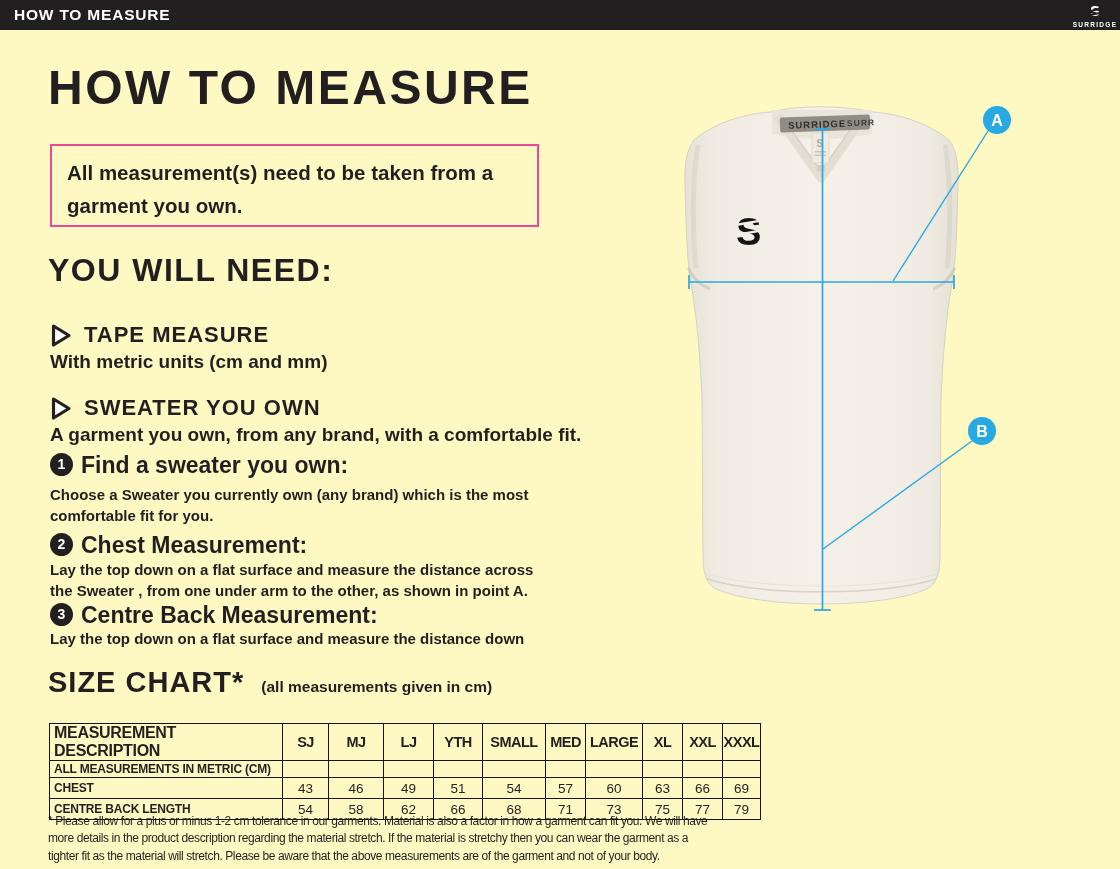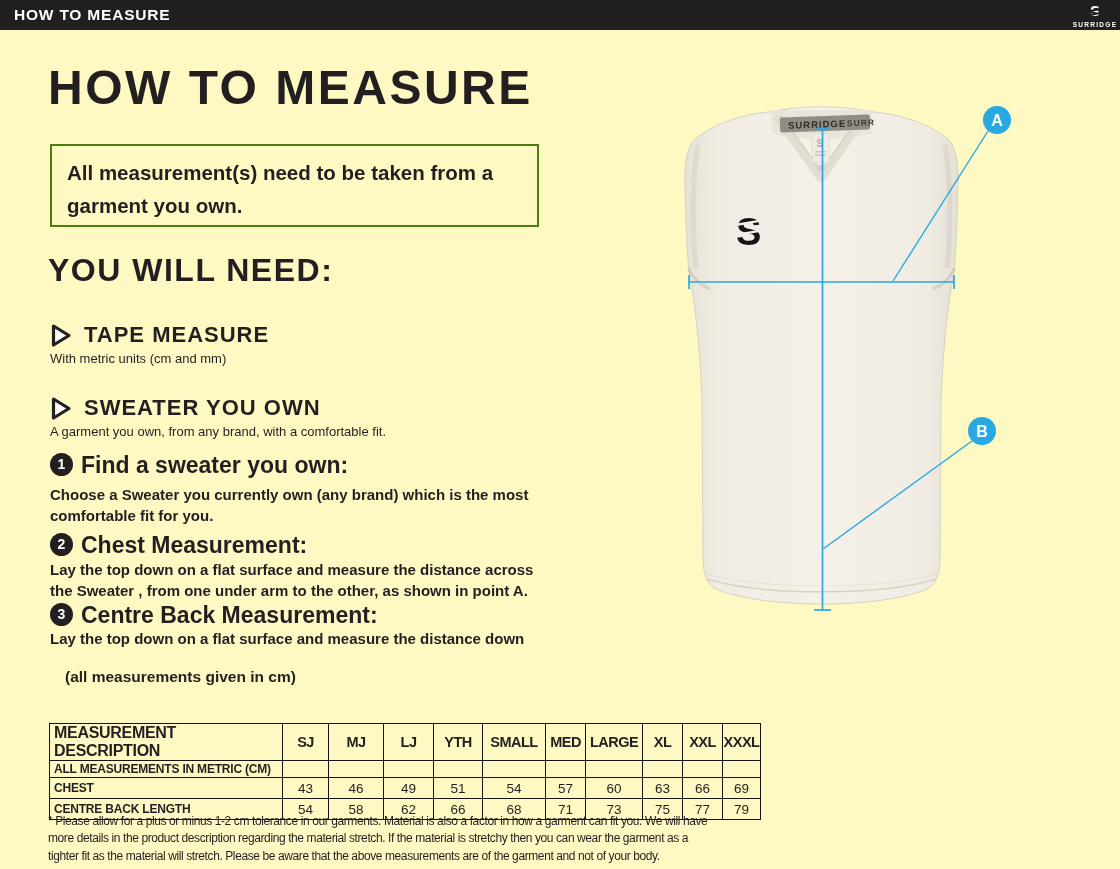--- a/index.html
+++ b/index.html
@@ -13,26 +13,26 @@
     color:#ffffff;font-size:15.5px;font-weight:bold;letter-spacing:.8px;}
   .brand{position:absolute;left:1072px;top:2px;width:46px;text-align:center;}
   .brand-mark{position:relative;display:inline-block;color:#fff;font-size:14px;line-height:13px;
     font-weight:bold;font-family:"DejaVu Sans",sans-serif;}
   .brand-mark i{position:absolute;left:-2px;width:14px;height:1.6px;background:#221F20;transform:rotate(-12deg);}
   .brand-mark i.s1{top:4px;} .brand-mark i.s2{top:8px;}
   .brand-name{color:#ffffff;font-size:6.5px;font-weight:bold;letter-spacing:1.3px;margin-top:1px;}
 
   
   .main-heading{left:48px;top:64px;font-size:48px;font-weight:bold;letter-spacing:2.5px;line-height:1;}
-  .notice-box{left:50px;top:144px;width:489px;height:83px;border:2px solid #4d7c0f;
+  .notice-box{left:50px;top:144px;width:489px;height:83px;border:2px solid #ec4899;
     box-sizing:border-box;padding:11px 15px;font-size:20.5px;font-weight:bold;line-height:1.6;}
   .ywn-heading{left:48px;top:254px;font-size:32px;font-weight:bold;letter-spacing:1.5px;line-height:1;}
 
   .need-title{font-size:22px;font-weight:bold;letter-spacing:1px;line-height:1;}
-  .need-desc{font-size:13px;font-weight:normal;line-height:1;}
+  .need-desc{font-size:19px;font-weight:bold;line-height:1;}
   .tri-icon{position:absolute;}
 
   .step-circle{width:23px;height:23px;border-radius:50%;background:#231F20;color:#fff;
     text-align:center;line-height:23px;font-size:14px;font-weight:bold;}
   .step-title{font-size:23px;font-weight:bold;line-height:1;}
   .step-lines{font-size:15px;font-weight:bold;line-height:21px;white-space:nowrap;}
 
   .size-heading-row{left:48px;top:668px;display:flex;align-items:baseline;}
   .size-heading{font-size:29px;font-weight:bold;letter-spacing:1px;line-height:1;}
   .size-sub{font-size:15.5px;font-weight:bold;margin-left:17px;}
@@ -96,20 +96,21 @@
     <div>the Sweater , from one under arm to the other, as shown in point A.</div>
   </div>
 
   <div class="abs step-circle" style="left:50px;top:603px">3</div>
   <div class="abs step-title" style="left:81px;top:604px">Centre Back Measurement:</div>
   <div class="abs step-lines" style="left:50px;top:628px">
     <div>Lay the top down on a flat surface and measure the distance down</div>
   </div>
 
   <div class="abs size-heading-row">
+    <span class="size-heading">SIZE CHART*</span>
     <span class="size-sub">(all measurements given in cm)</span>
   </div>
 
   <table id="size-table">
     <colgroup>
       <col style="width:233px">
         <col style="width:46px">
         <col style="width:55px">
         <col style="width:50px">
       <col style="width:49px">

